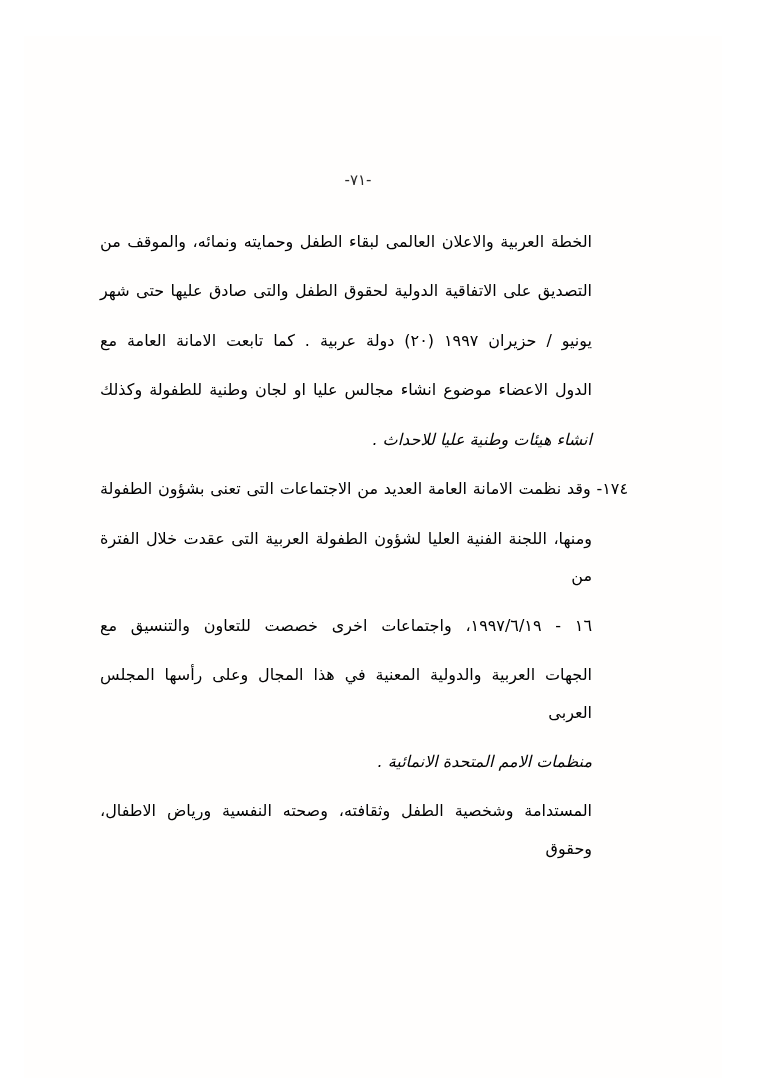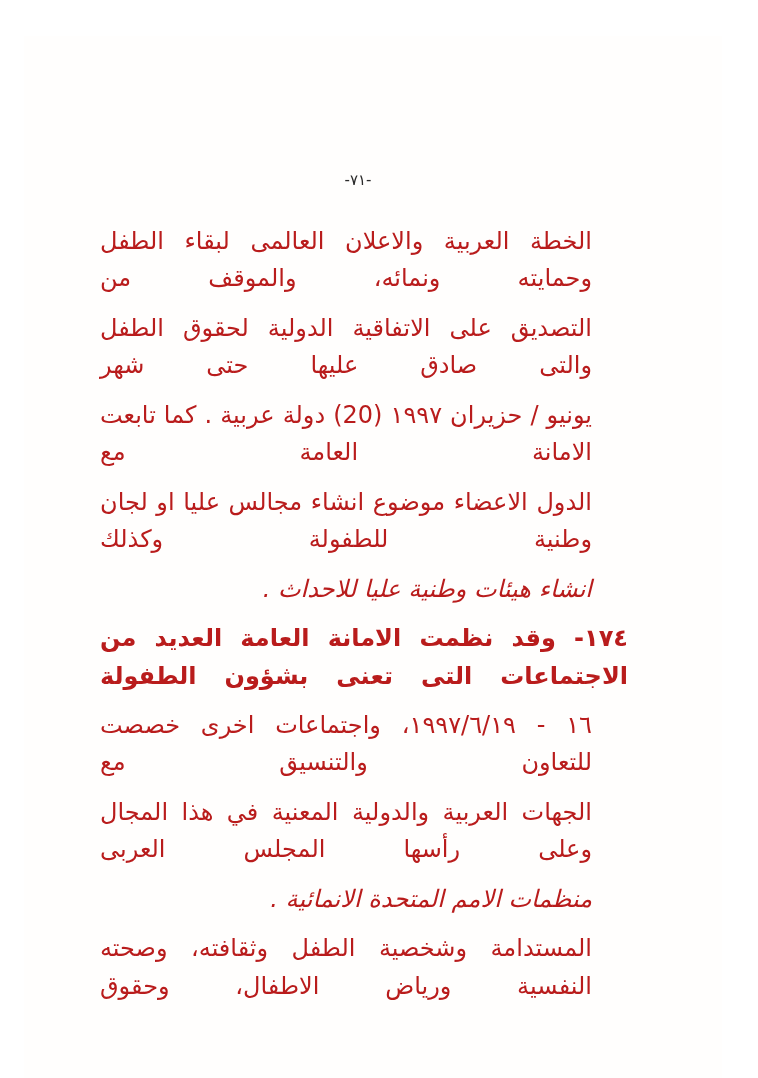--- a/index.html
+++ b/index.html
@@ -22,49 +22,50 @@
     font-size: 15px;
     letter-spacing: 3px;
     color: #2b2b2b;
     line-height: 20px;
   }
   .body-text {
     margin-top: 33px;
     padding: 0 70px 0 100px; 
   }
   .line {
-    font-size: 24px;
+    font-size: 16px;
     line-height: 37.45px;
     text-align: justify;
     text-align-last: justify;
-    color: #b91c1c;
+    color: #000000;
   }
   .line.cont { margin-right: 36px; } 
-  .line.hang { margin-right: 0; font-weight: bold; }    
+  .line.hang { margin-right: 0; }    
   .line.last { text-align-last: right; font-style: italic; }
 </style>
 </head>
 <body>
 
 <div class="page">
 
   <div class="page-number">-٧١-</div>
 
   <main class="body-text">
 
     <section class="para">
       <p class="line cont">الخطة العربية والاعلان العالمى لبقاء الطفل وحمايته ونمائه، والموقف من</p>
       <p class="line cont">التصديق على الاتفاقية الدولية لحقوق الطفل والتى صادق عليها حتى شهر</p>
-      <p class="line cont">يونيو / حزيران ١٩٩٧ (20) دولة عربية . كما تابعت الامانة العامة مع</p>
+      <p class="line cont">يونيو / حزيران ١٩٩٧ (٢٠) دولة عربية . كما تابعت الامانة العامة مع</p>
       <p class="line cont">الدول الاعضاء موضوع انشاء مجالس عليا او لجان وطنية للطفولة وكذلك</p>
       <p class="line cont last">انشاء هيئات وطنية عليا للاحداث .</p>
     </section>
 
     <section class="para">
       <p class="line hang">١٧٤- وقد نظمت الامانة العامة العديد من الاجتماعات التى تعنى بشؤون الطفولة</p>
+      <p class="line cont">ومنها، اللجنة الفنية العليا لشؤون الطفولة العربية التى عقدت خلال الفترة من</p>
       <p class="line cont">١٦ - ١٩٩٧/٦/١٩، واجتماعات اخرى خصصت للتعاون والتنسيق مع</p>
       <p class="line cont">الجهات العربية والدولية المعنية في هذا المجال وعلى رأسها المجلس العربى</p>
       <p class="line cont last">منظمات الامم المتحدة الانمائية .</p>
     </section>
 
     <section class="para">
       <p class="line cont">المستدامة وشخصية الطفل وثقافته، وصحته النفسية ورياض الاطفال، وحقوق</p>
 
     </section>
 

